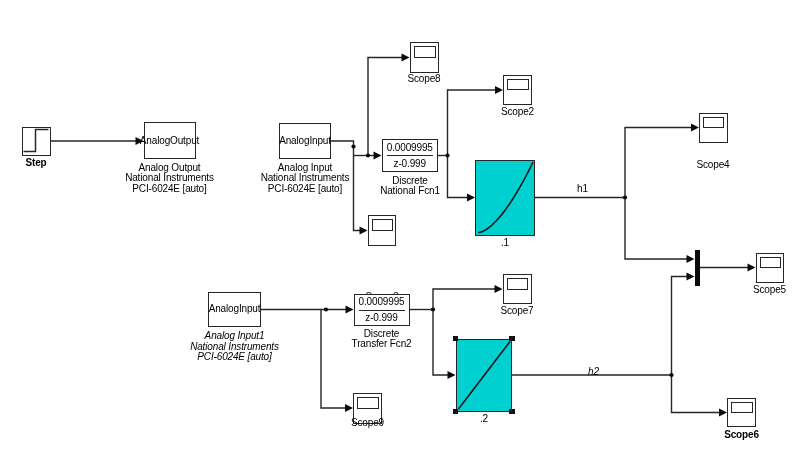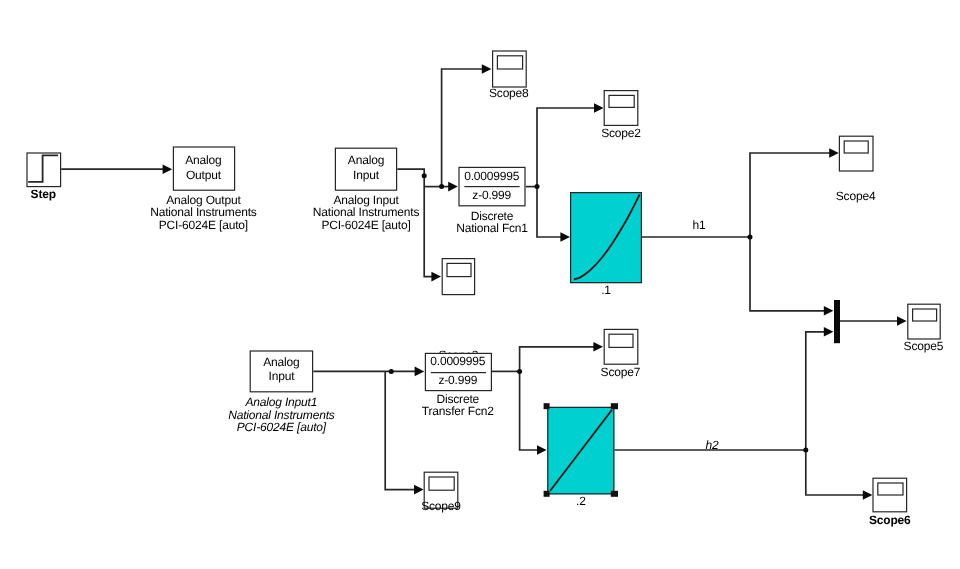--- a/index.html
+++ b/index.html
@@ -1,19 +1,19 @@
 <!DOCTYPE html>
 <html><head>
 <meta charset="utf-8">
 <style>
   html,body{margin:0;padding:0;background:#fff;}
   #canvas{position:relative;width:800px;height:474px;background:#ffffff;overflow:hidden;
           font-family:"Liberation Sans",sans-serif;font-size:10px;color:#000;letter-spacing:-0.15px;}
   .blk{position:absolute;box-sizing:border-box;border:1.4px solid #262626;background:#fff;}
-  .blk-text{display:flex;flex-direction:column;align-items:center;justify-content:center;
+  .blk-text{display:flex;flex-direction:row;align-items:center;justify-content:center;
             text-align:center;line-height:12px;}
   .lbl{position:absolute;text-align:center;white-space:nowrap;line-height:10.8px;
        transform:translateX(-50%);}
   .siglbl{position:absolute;white-space:nowrap;}
   .scope .screen{position:absolute;box-sizing:border-box;left:3px;top:3.2px;height:11.5px;
                  border:1.8px solid #262626;background:#fff;}
   .tf{display:flex;flex-direction:column;align-items:center;justify-content:center;}
   .tf .num,.tf .den{line-height:12px;}
   .tf .fracline{width:calc(100% - 8px);height:0;border-top:1.3px solid #262626;margin:1.5px 0;}
   .lookup{background:#00d0d0;}

